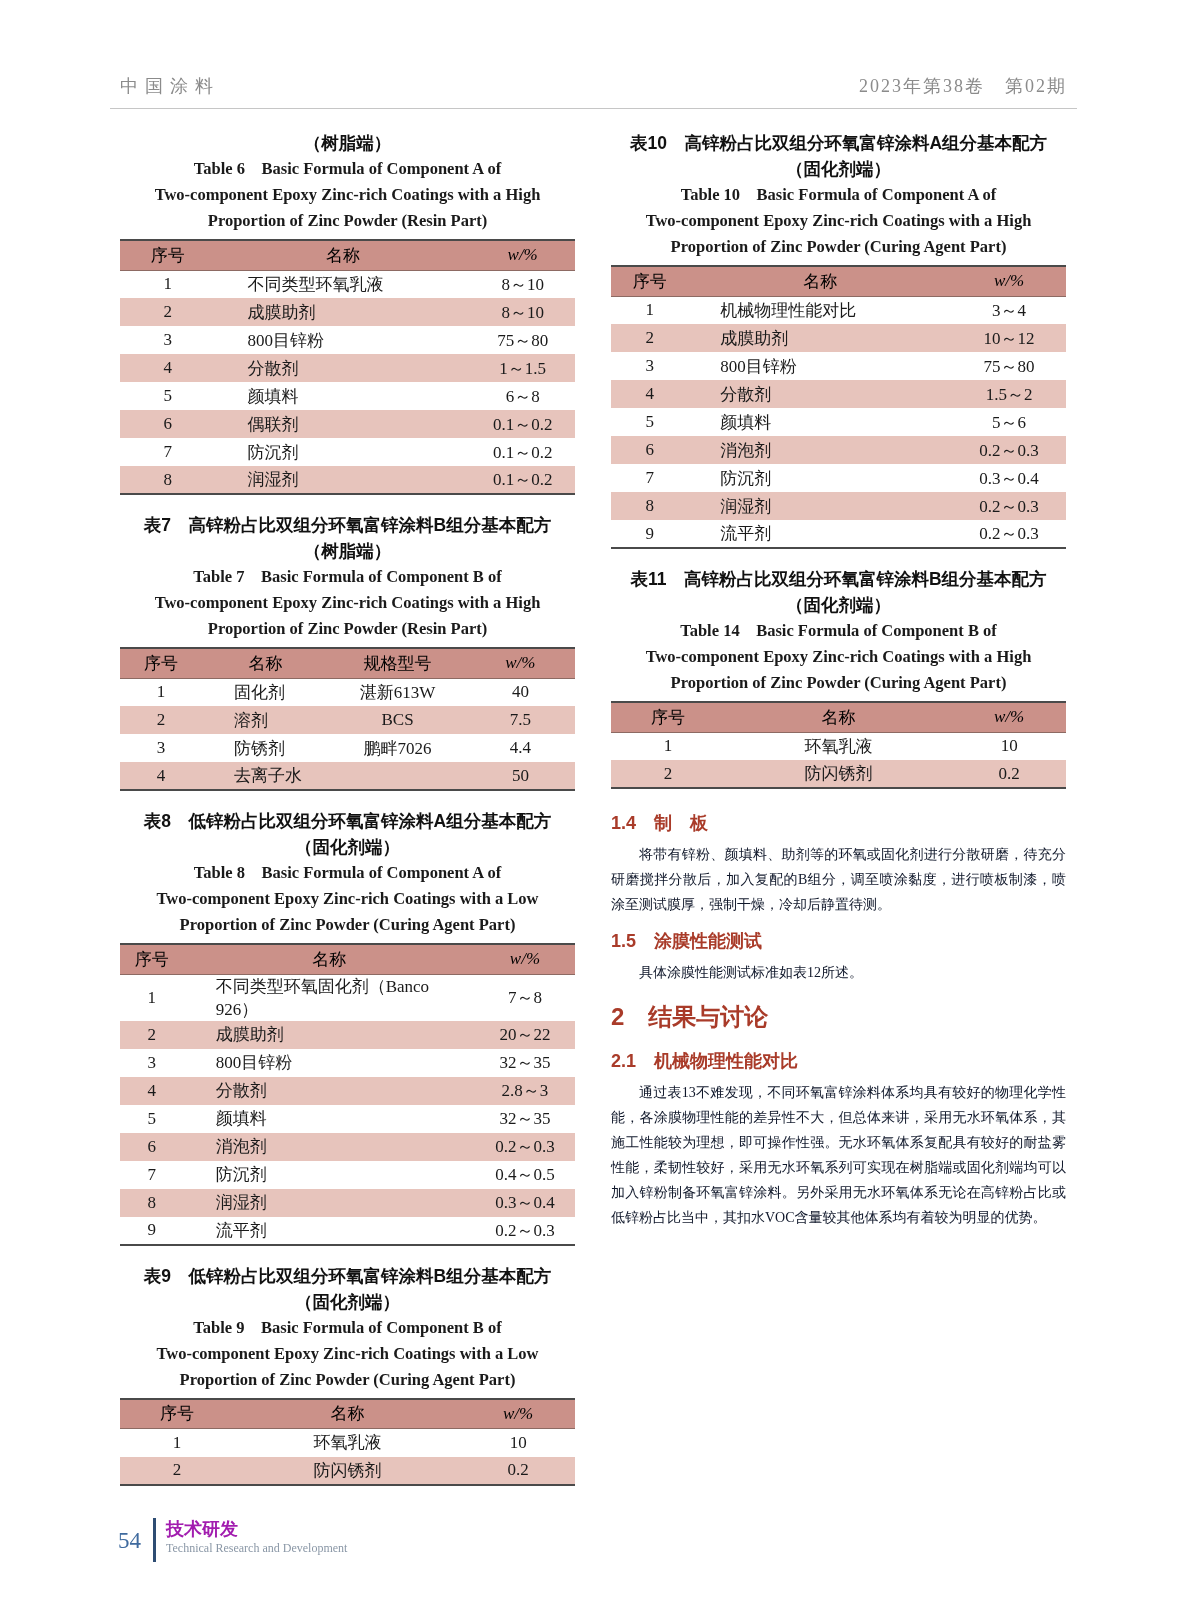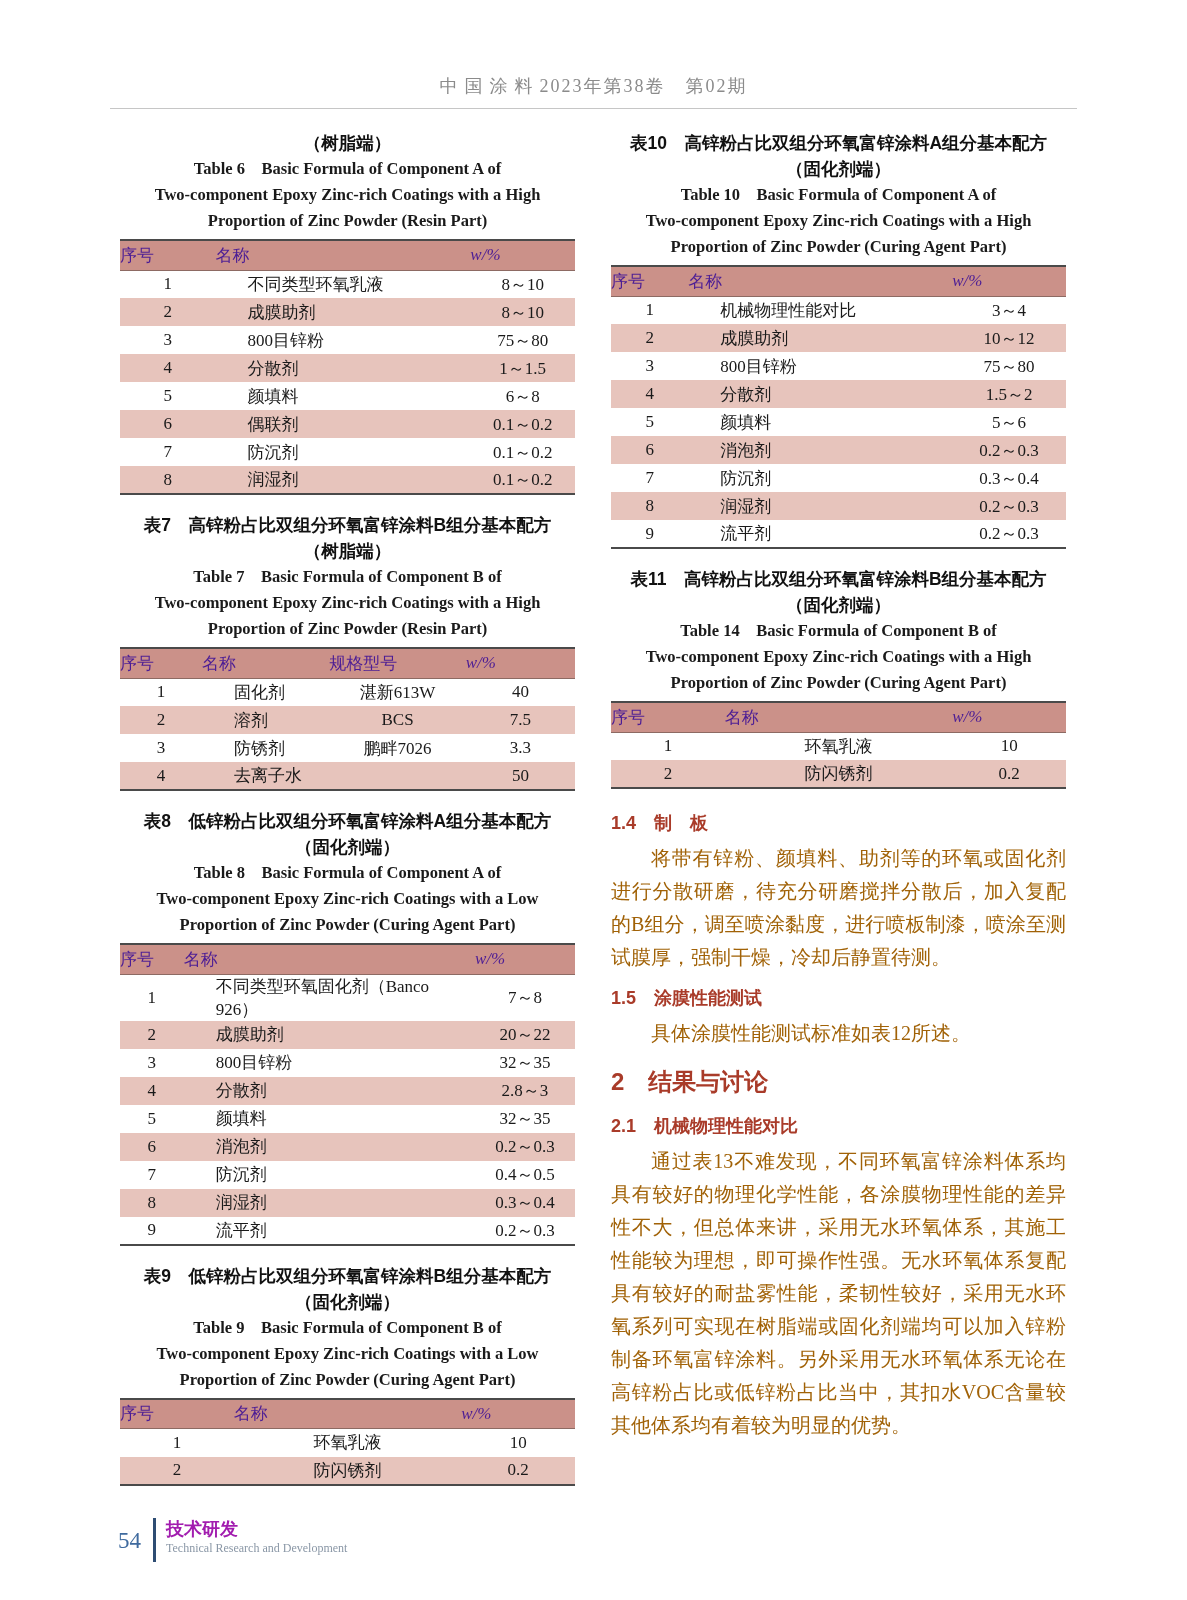--- a/index.html
+++ b/index.html
@@ -8,21 +8,21 @@
     position:relative;
     width:1187px; height:1600px;
     background:#ffffff;
     font-family:"Liberation Serif","DejaVu Serif",serif;
     color:#1a1a1a;
     overflow:hidden;
   }
   
   .masthead {
     position:absolute; top:74px; left:110px; right:110px;
-    display:flex; justify-content:center; align-items:flex-end;
+    display:flex; justify-content:space-between; align-items:flex-end;
     padding:0 10px 10px 10px;
     border-bottom:1px solid #c6c6c6;
     color:#8b8b8b; font-size:18px;
   }
   .journal-name { letter-spacing:7px; }
   .issue-info  { letter-spacing:2px; }
 
   
   .columns { position:absolute; top:130px; left:120px; width:946px; display:flex; gap:36px; }
   .col { width:455px; }
@@ -35,43 +35,43 @@
     text-align:center; color:#111;
   }
   .cap-en { font-weight:bold; font-size:16.5px; line-height:26px; text-align:center; }
   table {
     width:100%; border-collapse:collapse; table-layout:fixed;
     border-top:2px solid #4a4a4a; border-bottom:2px solid #4a4a4a;
     font-size:17px; margin-top:5px;
   }
   th {
     background:#cb9189; font-weight:normal; height:30px;
-    border-bottom:1px solid #8d6a63; text-align:left; color:#4c1d95;
+    border-bottom:1px solid #8d6a63; text-align:center; color:#000000;
   }
   th.ital { font-style:italic; }
   td { height:28px; text-align:center; }
   tr.stripe td { background:#e7c4bc; }
   td.al-l { text-align:left; padding-left:32px; }
 
   
   .h1322 { font-size:18.5px; line-height:33px; letter-spacing:1.5px; margin-bottom:8px; }
   .h1322 .sec-num {
     color:#a93b29; font-family:"Liberation Sans","DejaVu Sans",sans-serif;
     font-weight:bold; letter-spacing:0; margin-right:14px;
   }
   .h1322 .l2 { margin-left:92px; }
   .sec-head {
     font-family:"Liberation Sans","DejaVu Sans",sans-serif;
     font-weight:bold; color:#a93b29; font-size:18px;
     margin:10px 0 5px 0; line-height:28px;
   }
   .sec-head.big { font-size:24px; line-height:40px; margin:12px 0 4px 0; }
   .para {
-    font-size:20px; line-height:33px; text-align:justify;
-    text-indent:2em; color:#a16207;
+    font-size:14px; line-height:25px; text-align:justify;
+    text-indent:2em; color:#0f172a;
   }
 
   
   .footer { position:absolute; left:118px; bottom:38px; display:flex; align-items:flex-start; }
   .page-num { color:#3f6a9e; font-size:23px; margin-right:12px; padding-top:10px; }
   .footer-bar { width:3px; height:44px; background:#2e4d73; margin-right:10px; }
   .footer-zh {
     font-family:"Liberation Sans","DejaVu Sans",sans-serif;
     font-weight:bold; color:#a21caf; font-size:18px; line-height:22px;
   }
@@ -189,21 +189,21 @@
               <tr class="stripe">
                 <td>2</td>
                 <td class="al-l">溶剂</td>
                 <td>BCS</td>
                 <td>7.5</td>
               </tr>
               <tr>
                 <td>3</td>
                 <td class="al-l">防锈剂</td>
                 <td>鹏畔7026</td>
-                <td>3.3</td>
+                <td>4.4</td>
               </tr>
               <tr class="stripe">
                 <td>4</td>
                 <td class="al-l">去离子水</td>
                 <td></td>
                 <td>50</td>
               </tr>
             </tbody>
           </table>
       </section>

